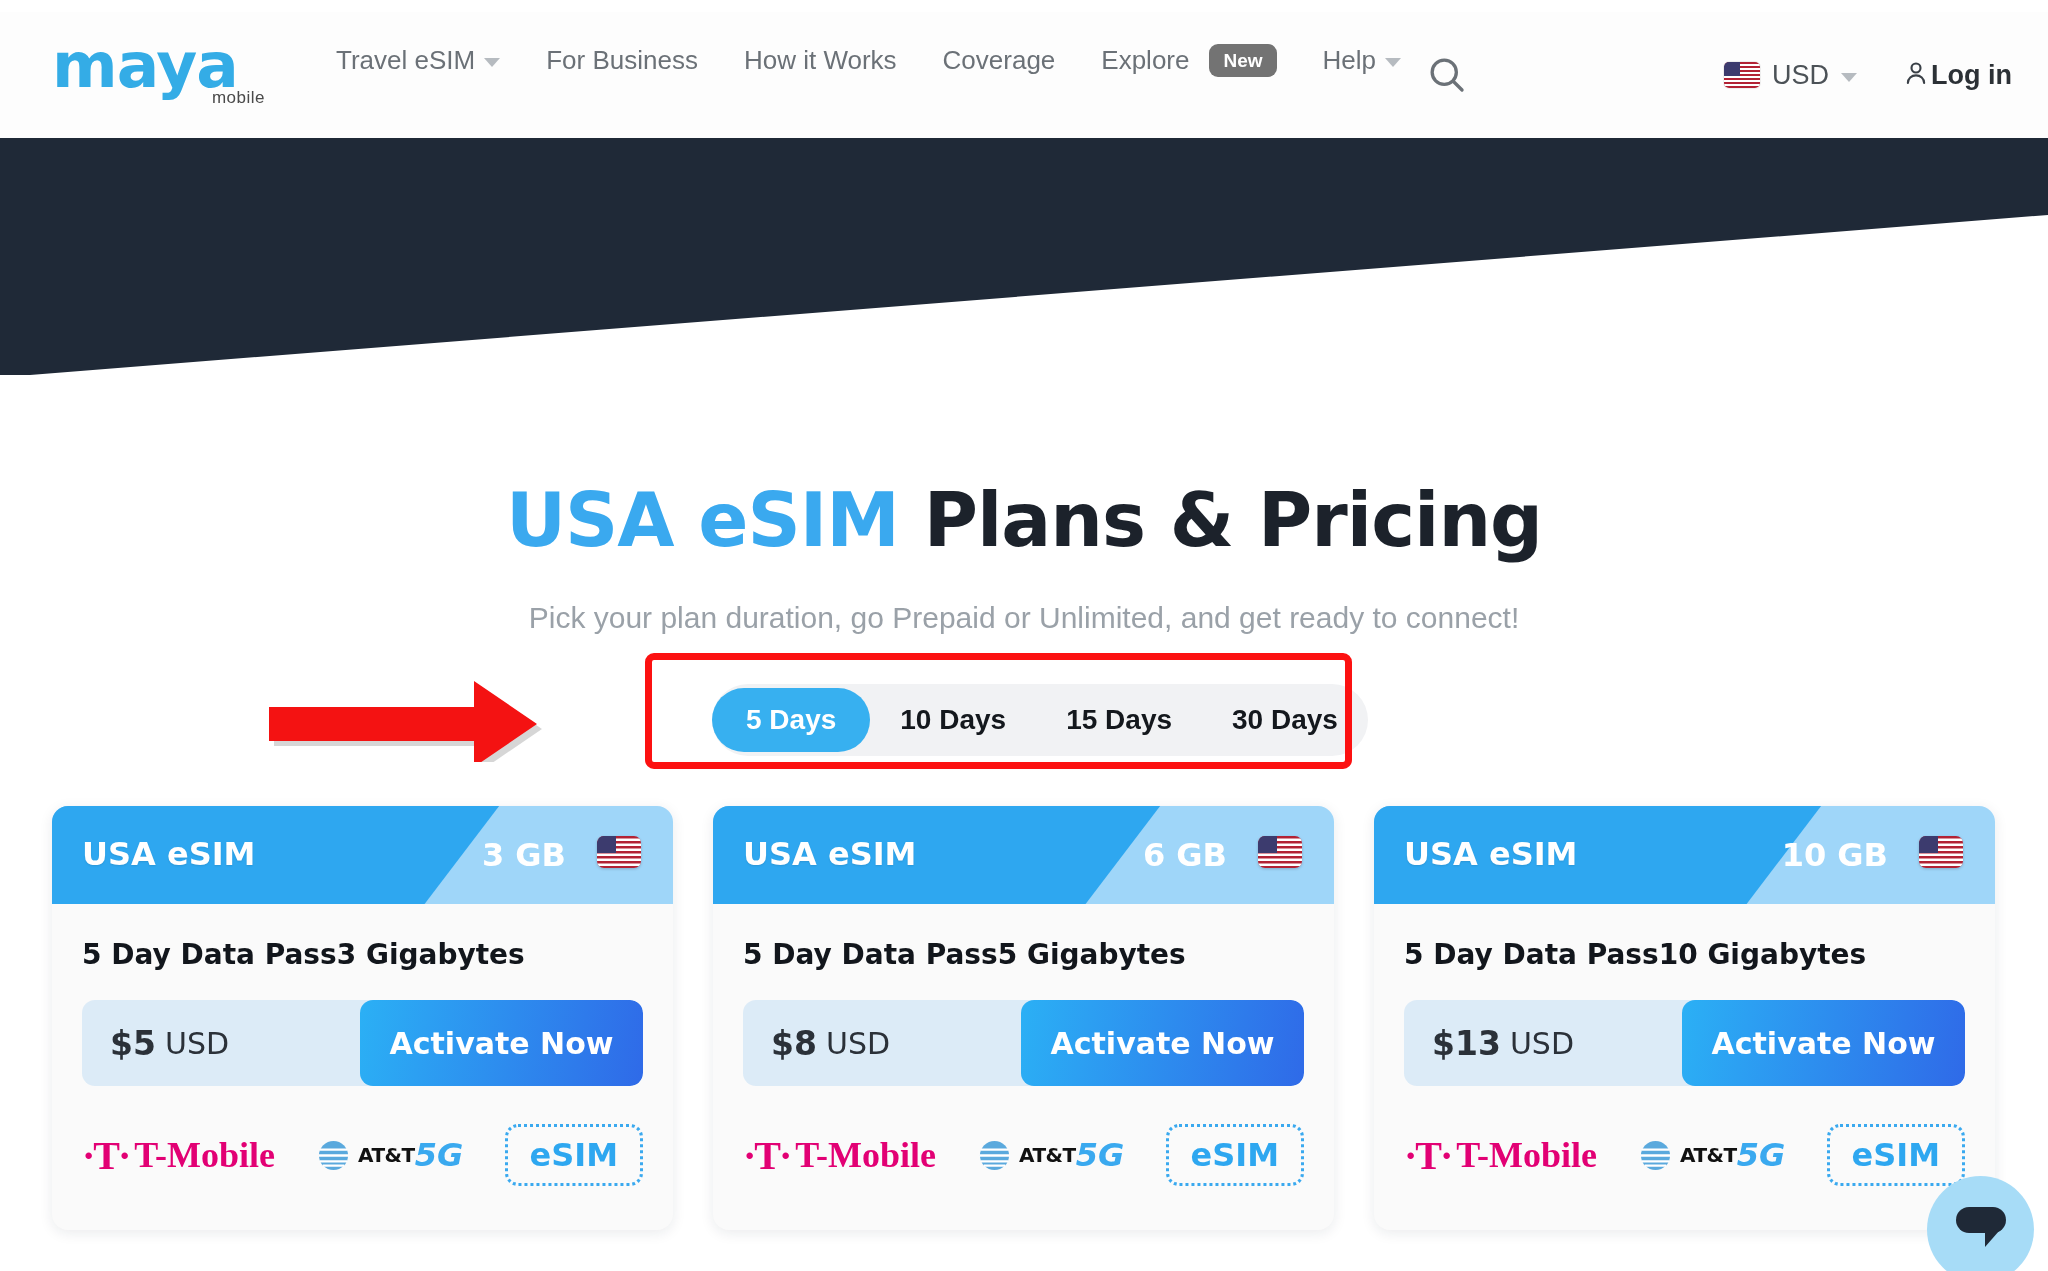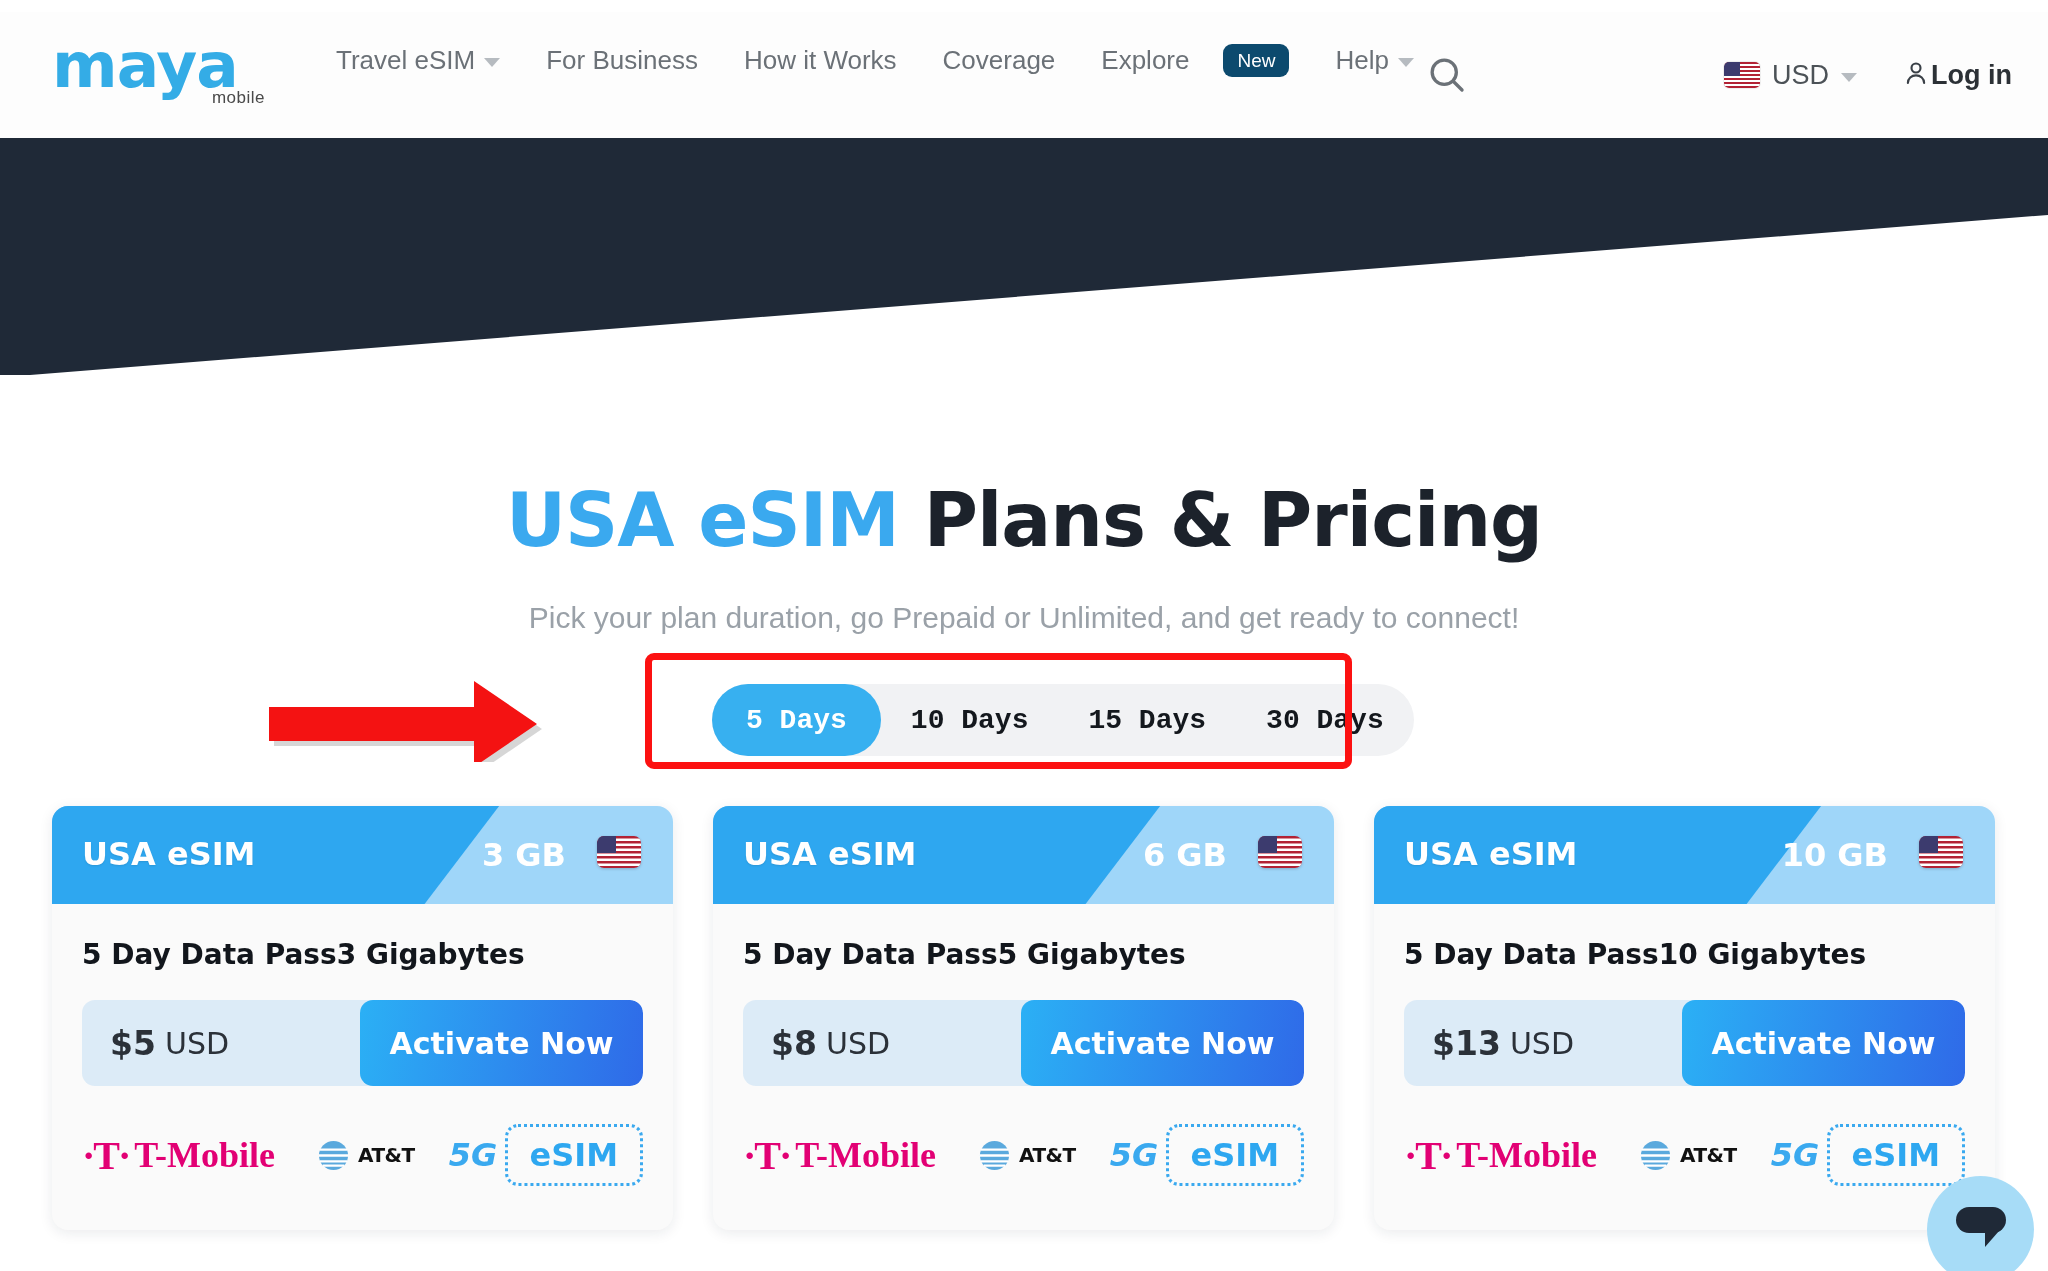--- a/index.html
+++ b/index.html
@@ -24,22 +24,22 @@
   .logo-mobile { position: absolute; right: 2px; bottom: 6px; font-size: 17px; color: #4a4a4a;
                  font-weight: 500; letter-spacing: 0.5px; }
 
   .nav-links { position: absolute; left: 336px; top: 0; height: 96px;
                display: flex; align-items: center; gap: 0; }
   .nav-item { display: flex; align-items: center; gap: 9px; color: #6b7177;
               font-size: 26px; font-weight: 400; cursor: pointer; white-space: nowrap; }
   .nav-item + .nav-item { margin-left: 46px; }
   .caret { width: 0; height: 0; border-left: 8px solid transparent;
            border-right: 8px solid transparent; border-top: 9px solid #b6bbc0; margin-top: 4px; }
-  .badge-new { background: #0c4a6e; color: #fff; font-size: 19px; font-weight: 400;
-               padding: 7px 14px; border-radius: 9px; line-height: 1; margin-left: 25px; }
+  .badge-new { background: #737373; color: #fff; font-size: 19px; font-weight: 700;
+               padding: 7px 14px; border-radius: 9px; line-height: 1; margin-left: 11px; }
 
   .nav-right { position: absolute; right: 36px; top: 0; height: 126px;
                display: flex; align-items: center; gap: 0; }
   .search-btn { width: 44px; height: 44px; position: relative; cursor: pointer; }
   .cur-group { display: flex; align-items: center; gap: 12px; margin-left: 255px; cursor: pointer; }
   .flag-circle { width: 36px; height: 26px; border-radius: 5px; overflow: hidden;
                  position: relative; box-shadow: 0 0 0 1px rgba(0,0,0,.06); }
   .cur-label { color: #4c5257; font-size: 27px; font-weight: 400; }
   .login-group { display: flex; align-items: center; margin-left: 44px; cursor: pointer; }
   .login-label { color: #2c3136; font-size: 27px; font-weight: 700; }
@@ -57,23 +57,23 @@
            font-size: 74px; font-weight: 700; color: #1c222b; letter-spacing: -1px;
            font-family: "DejaVu Sans", sans-serif; }
   .title .hl { color: #3aa9ef; }
   .subtitle { position: absolute; top: 601px; width: 2048px; text-align: center;
               font-size: 30px; color: #9aa1a8; font-weight: 400; }
 
   
   .tabs-wrap { position: absolute; left: 712px; top: 684px;
                display: flex; align-items: center;
                background: #f1f2f4; border-radius: 44px; height: 72px; padding: 0; }
-  .tab { height: 72px; display: flex; align-items: center; justify-content: center;
+  .tab { height: 64px; display: flex; align-items: center; justify-content: center;
          font-size: 28px; font-weight: 700; color: #14181d; cursor: pointer;
-         padding: 0 30px; font-family: Liberation Mono, monospace; }
+         padding: 0 30px; font-family: Liberation Sans, sans-serif; }
   .tab.active { background: #37b0f0; color: #ffffff; border-radius: 44px; padding: 0 34px; }
 
   
   .annot-box { position: absolute; left: 645px; top: 653px; width: 707px; height: 116px;
                border: 7px solid #fc1111; border-radius: 9px; z-index: 20; pointer-events: none; }
   .annot-arrow { position: absolute; left: 265px; top: 676px; width: 365px; height: 86px; z-index: 20; }
 
   
   .cards { position: absolute; top: 806px; left: 52px; width: 1944px;
            display: flex; gap: 40px; }
@@ -110,21 +110,21 @@
                   color: #fff; font-size: 30px; font-weight: 700; border-radius: 13px;
                   cursor: pointer; font-family: "DejaVu Sans", sans-serif; }
 
   .logos-row { display: flex; align-items: center; padding: 38px 30px 44px 30px; gap: 0; }
   .tmo { display: flex; align-items: center; gap: 5px; color: #e20074;
          font-family: "Liberation Serif", serif; font-weight: 700; font-size: 38px; }
   .tmo .tglyph { font-size: 40px; letter-spacing: -2px; }
   .att { display: flex; align-items: center; gap: 8px; margin-left: 42px; }
   .att-txt { font-size: 20px; font-weight: 700; color: #111; letter-spacing: -.5px;
              font-family: "DejaVu Sans", sans-serif; }
-  .fiveg { margin-left: 34px; font-size: 32px; font-weight: 700; color: #3aa9ef;
+  .fiveg { font-size: 32px; font-weight: 700; color: #3aa9ef;
            font-style: italic; font-family: "DejaVu Sans", sans-serif; }
   .esim-chip { margin-left: auto; border: 3px dotted #3aa9ef; border-radius: 13px;
                padding: 9px 22px; color: #2ea7f0; font-size: 32px; font-weight: 700;
                font-family: "DejaVu Sans", sans-serif; }
 
   
   .chat-btn { position: absolute; right: 14px; bottom: -12px; width: 107px; height: 107px;
               border-radius: 50%; background: #a7dcf7; display: flex;
               align-items: center; justify-content: center; cursor: pointer; z-index: 40; }
 </style>

